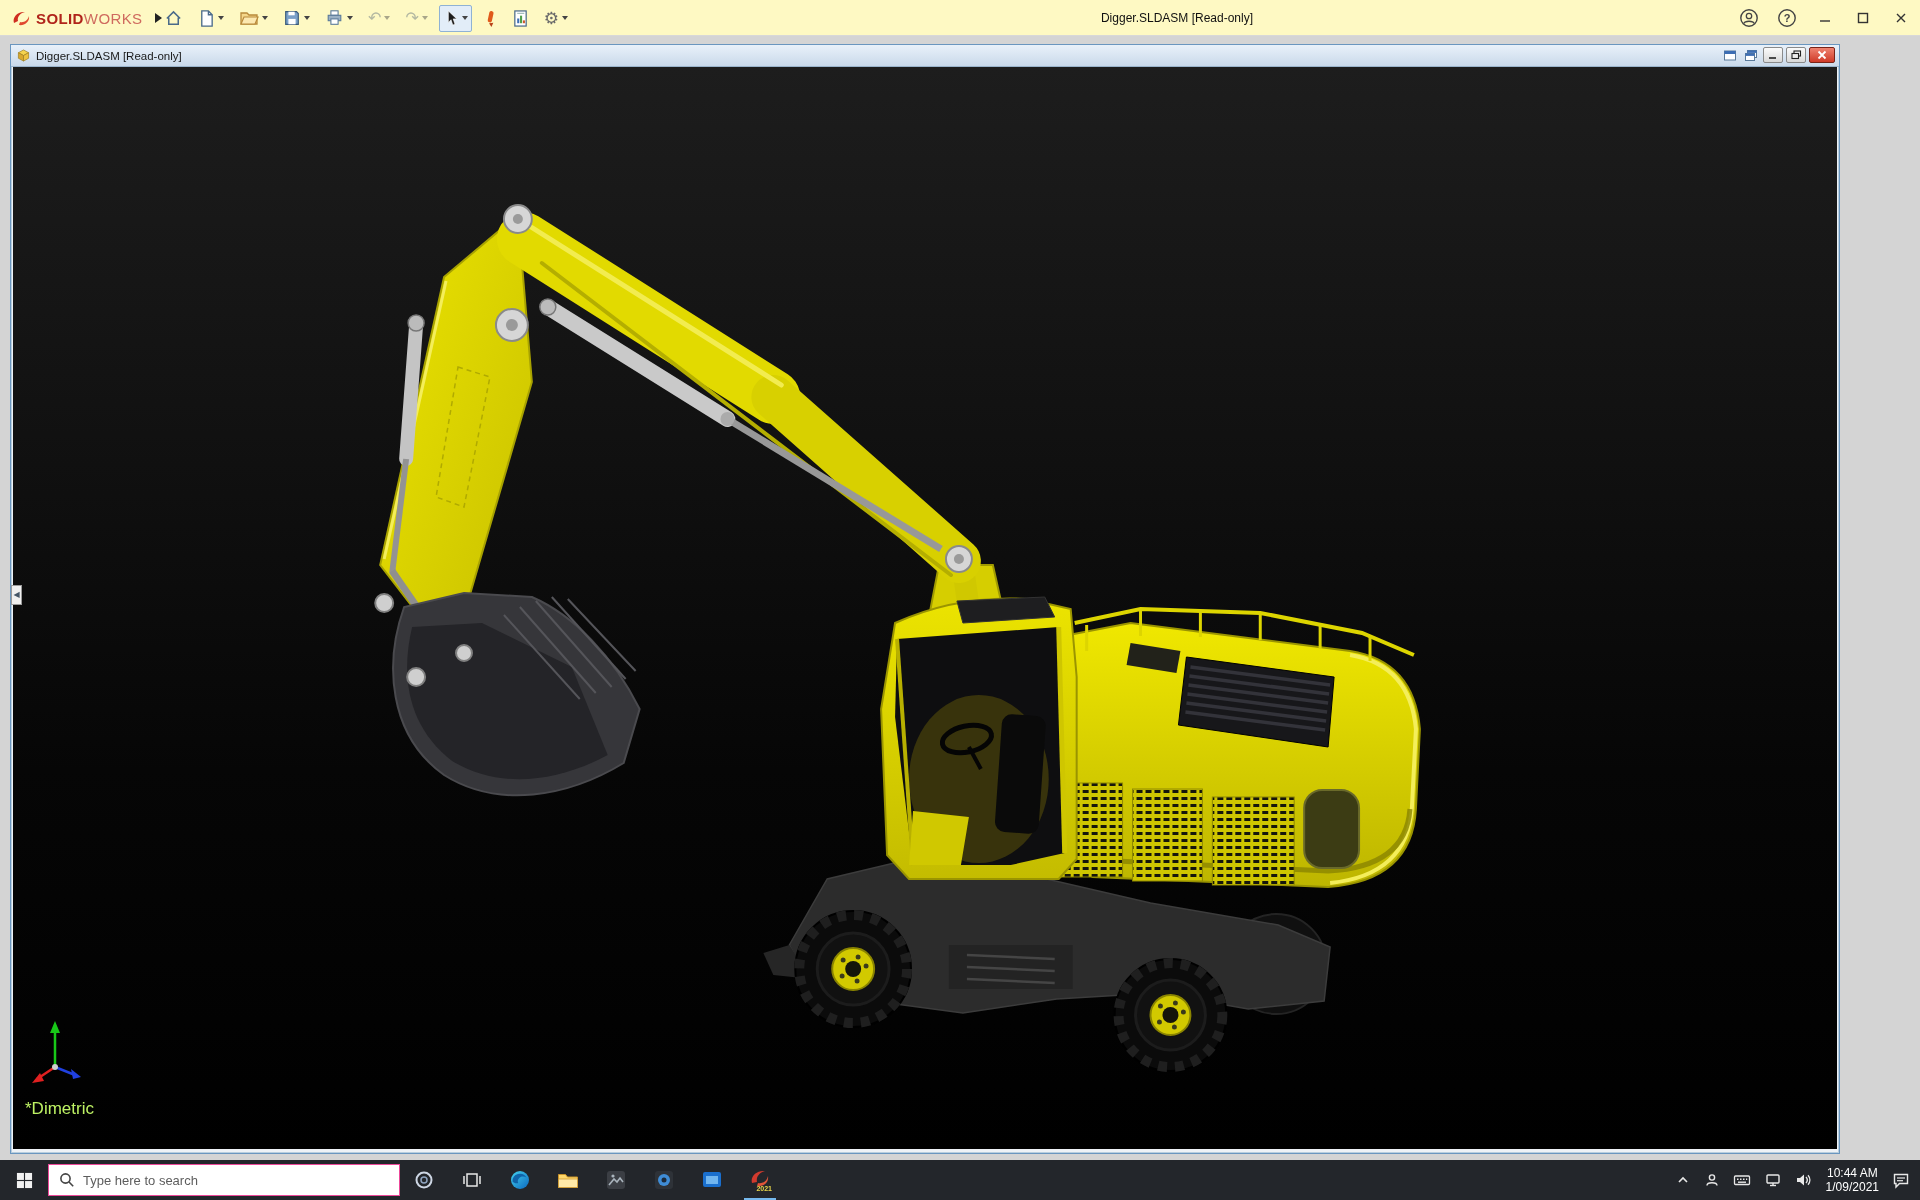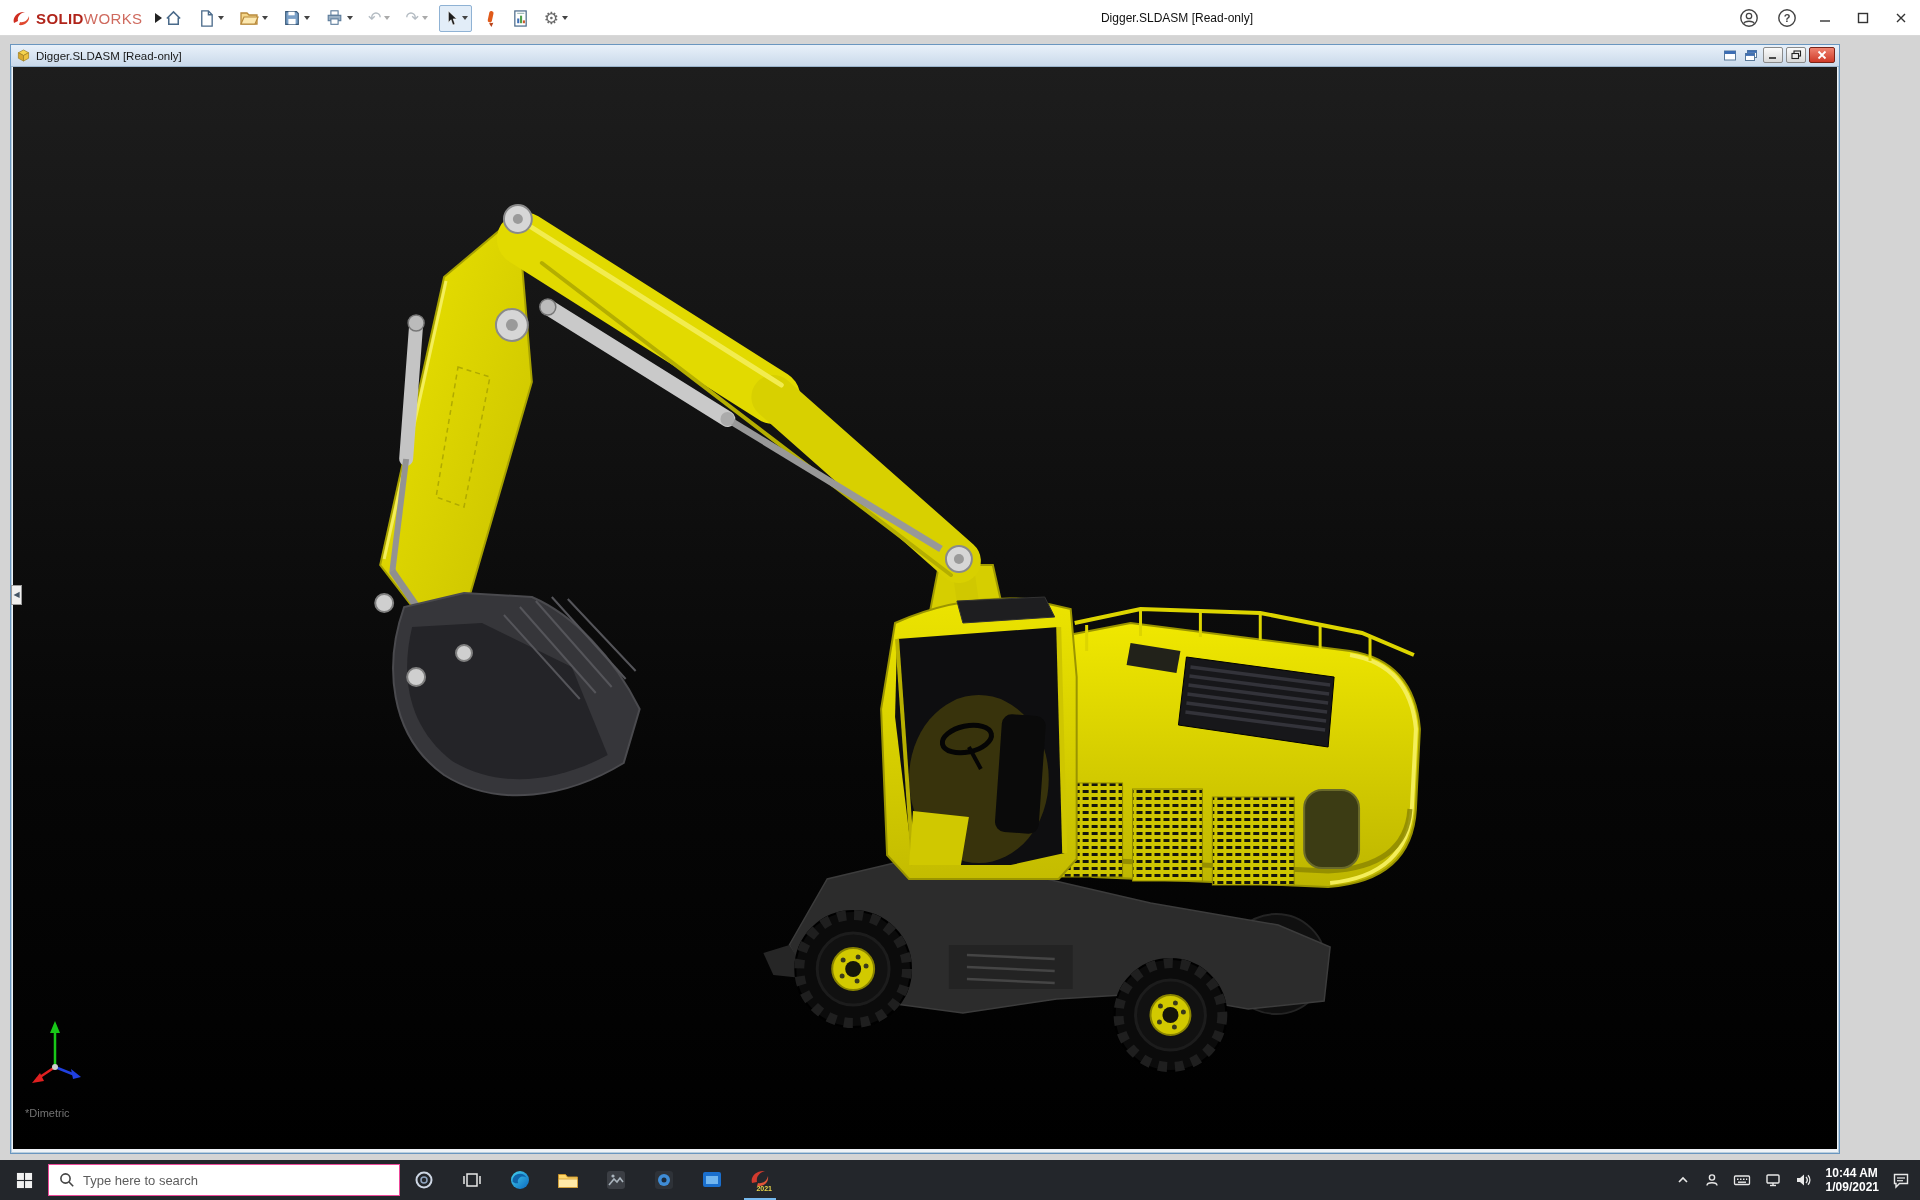--- a/index.html
+++ b/index.html
@@ -1,20 +1,20 @@
 <!DOCTYPE html>
 <html><head>
 <meta charset="utf-8">
 <style>
   * { box-sizing: border-box; margin: 0; padding: 0; }
   html,body { width:1920px; height:1200px; overflow:hidden; font-family:"Liberation Sans", sans-serif; }
   .screen { position:relative; width:1920px; height:1200px; background:#d4d4d4; }
 
   
-  .titlebar { position:absolute; left:0; top:0; width:1920px; height:36px; background:#ffffff; border-bottom:1px solid #d8d8d8; }
+  .titlebar { position:absolute; left:0; top:0; width:1920px; height:36px; background:#fef9c3; border-bottom:1px solid #d8d8d8; }
   .brand { position:absolute; left:10px; top:7px; display:flex; align-items:center; gap:4px; }
   .brand-mark { width:22px; height:22px; }
   .brand-text { font-size:15px; letter-spacing:.4px; }
   .brand-solid { font-weight:bold; color:#b0241a; }
   .brand-works { color:#cf6a5e; }
   .flyout-arrow { width:0; height:0; border-left:7px solid #222; border-top:5px solid transparent; border-bottom:5px solid transparent; margin-left:8px; }
   .tb-icons { position:absolute; left:160px; top:4px; height:28px; display:flex; align-items:center; gap:7px; }
   .tbtn { height:27px; display:flex; align-items:center; gap:2px; padding:0 3px; border:1px solid transparent; border-radius:2px; }
   .tbtn.active { background:#e2edf8; border-color:#8fb2d4; }
   .tbtn.disabled { opacity:.45; }
@@ -28,34 +28,34 @@
   .client { position:absolute; left:0; top:37px; width:1920px; height:1123px; background:#d4d4d4; }
   .docwin { position:absolute; left:10px; top:7px; width:1830px; height:1110px; background:#eef2f6; border:1px solid #6a96bf; box-shadow:0 0 0 1px #b8cede inset; }
   .doc-titlebar { position:relative; height:22px; background:linear-gradient(#e9f1fa,#c9d9ea); display:flex; align-items:center; padding:0 6px; border-bottom:1px solid #9ab4cc; }
   .doc-title { font-size:11.5px; color:#1a1a1a; margin-left:6px; white-space:nowrap; }
   .doc-controls { position:absolute; right:4px; top:2px; display:flex; align-items:center; gap:3px; }
   .dc-flat { width:18px; height:16px; display:flex; align-items:center; justify-content:center; }
   .dc-btn { width:20px; height:16px; display:flex; align-items:center; justify-content:center; background:linear-gradient(#fbfbfb,#d9d9d9); border:1px solid #8a8a8a; border-radius:2px; }
   .dc-close { width:26px; background:linear-gradient(#ef8370,#cf3a28); border-color:#7a2418; color:#fff; font-size:11px; font-weight:bold; }
   .viewport { position:relative; margin:0 2px 2px 2px; height:1082px; background:#000; overflow:hidden; }
   .viewport > svg.model { position:absolute; left:0; top:0; width:100%; height:100%; }
-  .viewlabel { position:absolute; left:12px; bottom:30px; font-size:11px; color:#737373; }
+  .viewlabel { position:absolute; left:12px; bottom:30px; font-size:17px; color:#bef264; }
   .triad { position:absolute; left:14px; bottom:56px; }
   .fm-tab { position:absolute; left:0px; top:540px; width:11px; height:20px; background:#f0f0f0; border:1px solid #9a9a9a; display:flex; align-items:center; justify-content:center; }
   .fm-tab span { font-size:8px; color:#456; line-height:1; }
 
   
   .taskbar { position:absolute; left:0; bottom:0; width:1920px; height:40px; background:#23262b; display:flex; align-items:stretch; }
   .tb-start { width:48px; display:flex; align-items:center; justify-content:center; }
   .tb-search { width:352px; margin:4px 0; background:#fff; border:1px solid #ec4899; display:flex; align-items:center; gap:8px; padding:0 10px; }
   .tb-search span { font-size:13px; color:#5d5d5d; white-space:nowrap; }
   .tb-btn { width:48px; display:flex; align-items:center; justify-content:center; position:relative; }
   .tb-btn.active::after { content:""; position:absolute; left:8px; right:8px; bottom:0; height:2px; background:#76b9ed; }
   .tray { position:absolute; right:0; top:0; height:40px; display:flex; align-items:center; gap:13px; padding-right:10px; }
-  .clock { color:#fff; font-size:12px; line-height:14px;font-weight:bold; }
+  .clock { text-align:center; color:#fff; font-size:12px; line-height:14px; }
   .sw-badge { font-size:7px; fill:#ead64b; font-weight:bold; }
 </style>
 </head>
 <body>
 
 <div class="screen">
 
   <div class="titlebar">
     <div class="brand">
       <svg class="brand-mark" viewBox="0 0 22 22">

